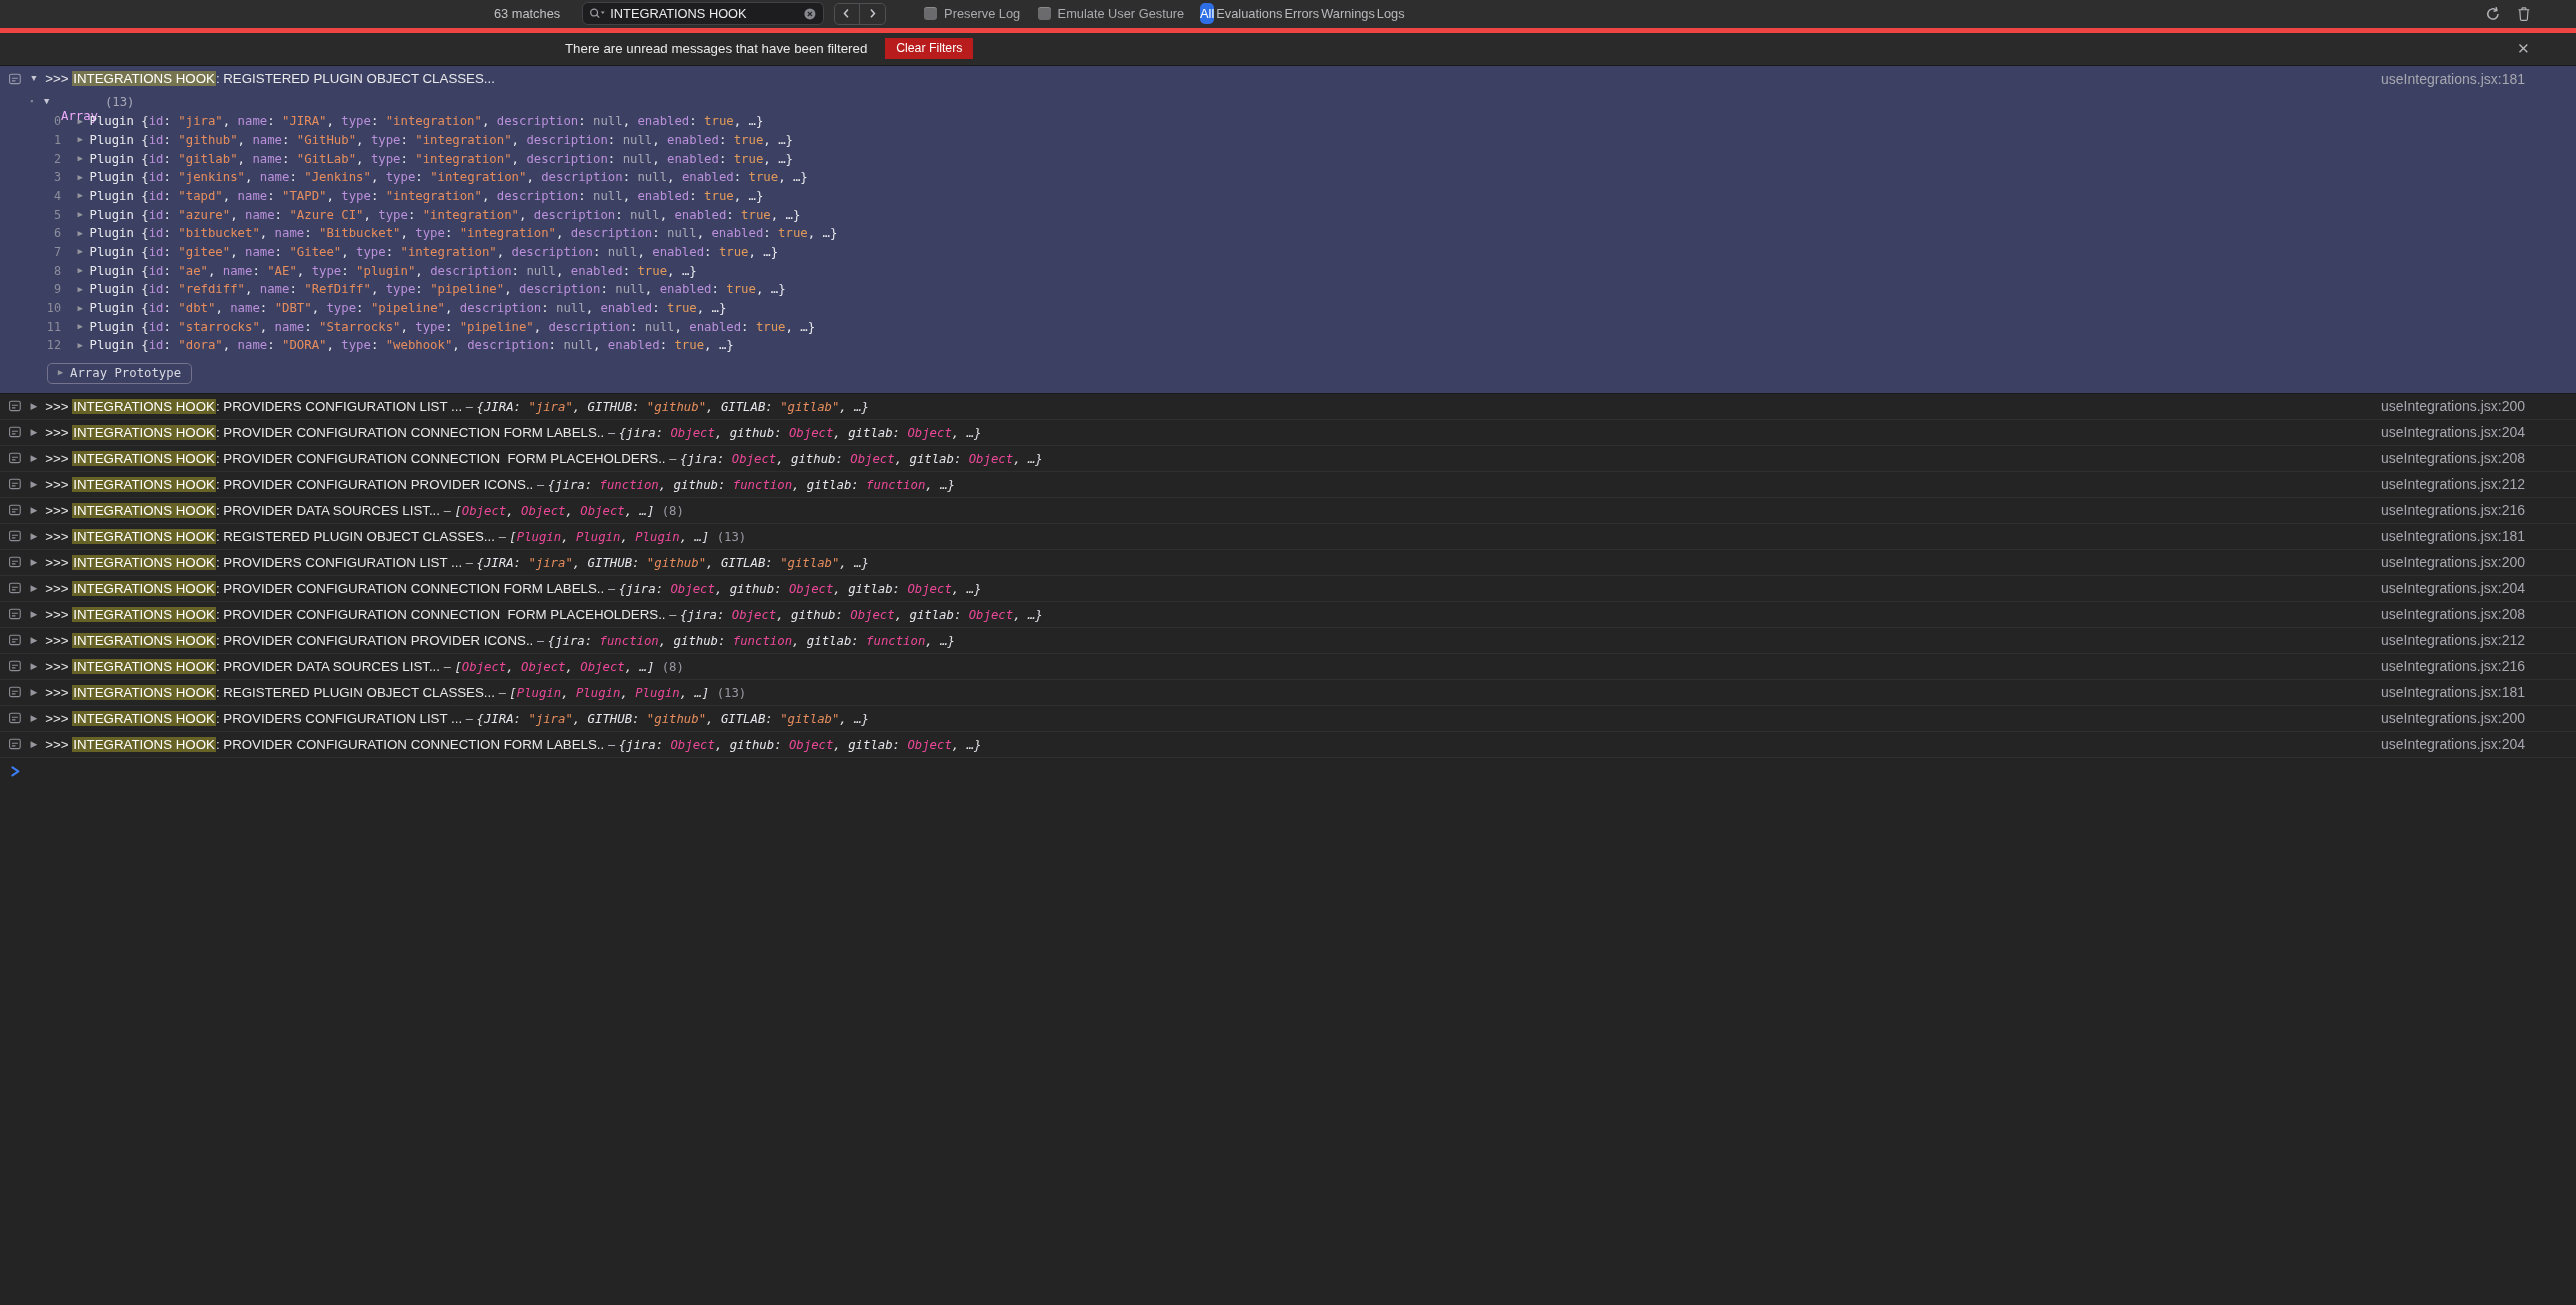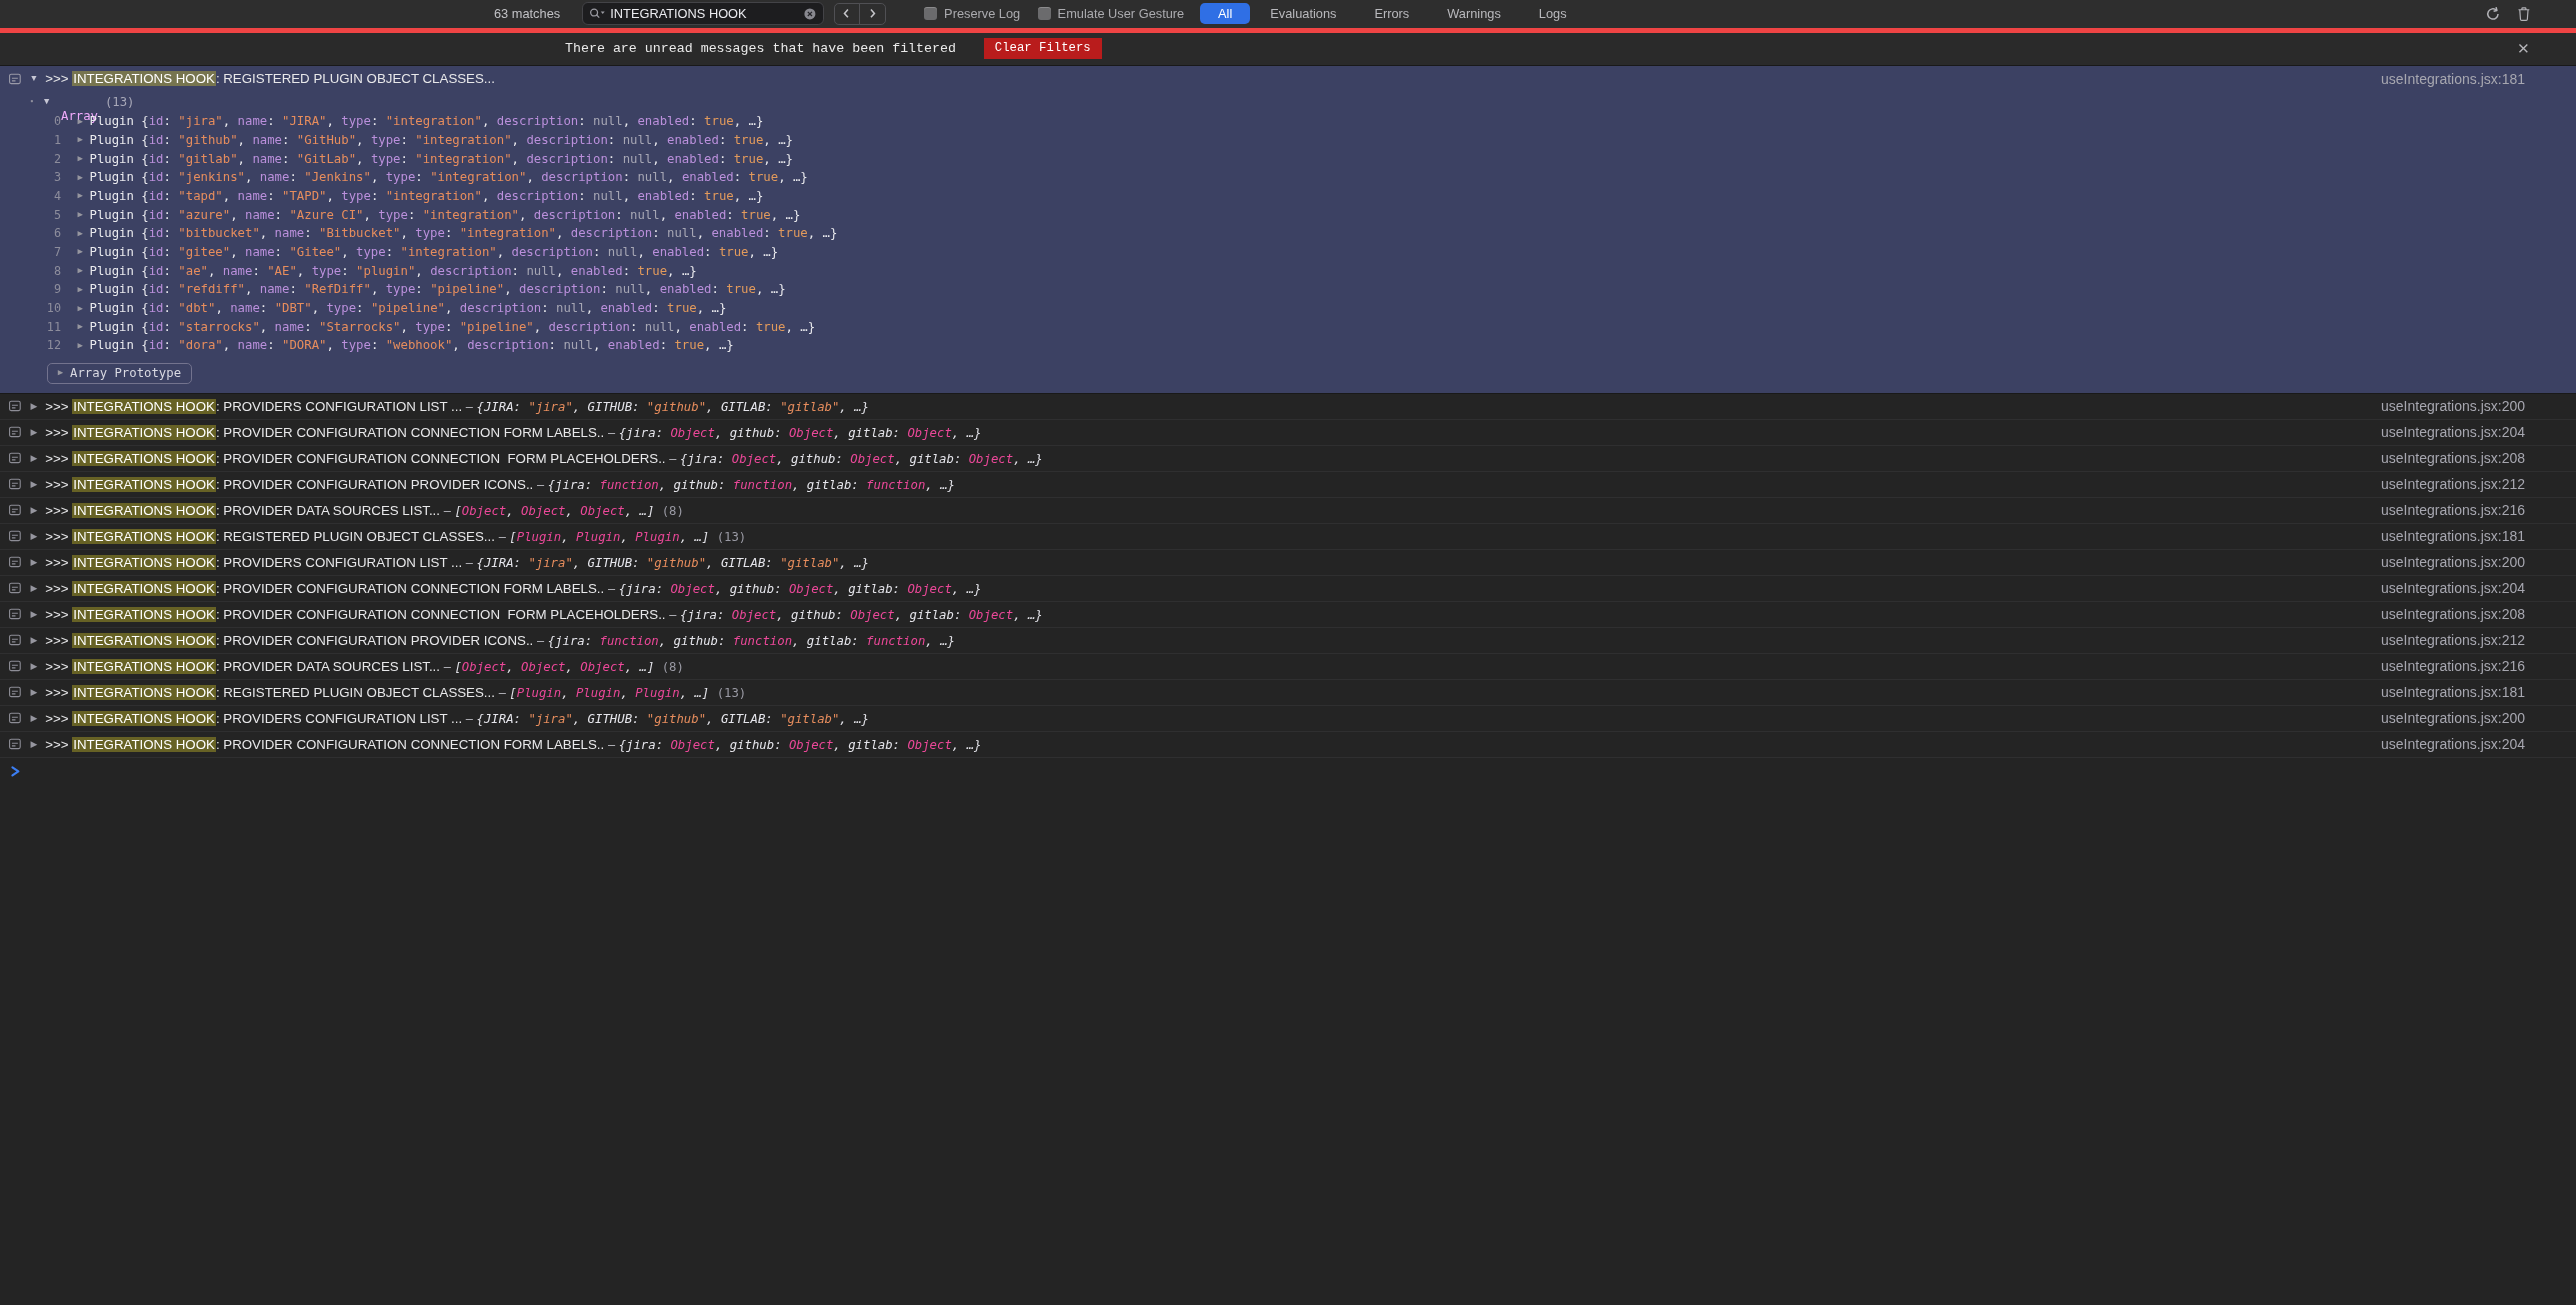--- a/index.html
+++ b/index.html
@@ -14,27 +14,27 @@
   .iconspan{display:inline-flex;align-items:center;justify-content:center;flex:none;}
   .navgrp{display:flex;margin-left:9.8px;}
   .navbtn{width:26.6px;height:21.7px;border:1px solid #505054;background:transparent;display:flex;align-items:center;justify-content:center;cursor:default;}
   .navbtn.prev{border-radius:4.9px 0 0 4.9px;}
   .navbtn.next{border-radius:0 4.9px 4.9px 0;margin-left:-1px;}
   .chk{display:flex;align-items:center;gap:6.9px;color:#ababaf;white-space:nowrap;}
   .chk .box{width:12.8px;height:12.8px;border-radius:3px;background:#6b6b6d;box-shadow:inset 0 1px 0 rgba(255,255,255,.22);flex:none;}
   .chk1{margin-left:27.6px;padding-left:11px;}
   .chk2{margin-left:17.7px;}
   .scopes{margin-left:15.8px;display:flex;align-items:center;gap:2px;}
-  .scope{border:none;background:transparent;color:#b9b9bd;font-size:12.8px;padding:3px 18px;border-radius:4.9px;font-family:inherit;white-space:nowrap;}
+  .scope{border:none;background:transparent;color:#b9b9bd;font-size:12.8px;padding:3px 0;border-radius:4.9px;font-family:inherit;white-space:nowrap;}
   .scope.active{background:#2f6fe5;color:#ffffff;}
   .right-icons{margin-left:auto;margin-right:45px;display:flex;align-items:center;gap:16.7px;}
 
   
   .banner{height:33px;background:#2a2a2a;border-bottom:1px solid #191919;display:flex;align-items:center;position:relative;font-size:13.3px;}
-  .banner-inner{margin-left:565px;display:flex;align-items:center;gap:28px;color:#eaeaea;white-space:nowrap;font-family:Liberation Mono, monospace;}
+  .banner-inner{margin-left:565px;display:flex;align-items:center;gap:18px;color:#eaeaea;white-space:nowrap;}
   .clearfilters{background:#b91c1c;border:none;border-radius:0;color:#ffffff;font-size:12.3px;padding:3px 10.8px 3.9px;font-family:inherit;}
   .bclose{position:absolute;right:47px;top:10.8px;}
 
   
   .mrow{display:flex;align-items:center;height:26.6px;padding:0 51px 0 7.9px;}
   .crow{display:flex;align-items:center;height:26px;padding:0 51px 0 7.9px;border-bottom:1px solid #2f2f30;background:#242424;}
   .licon{width:13.8px;display:flex;margin-right:6.9px;flex:none;}
   .tri{width:10.8px;font-size:8.9px;color:#96969f;margin-right:5.9px;flex:none;text-align:center;line-height:1;}
   .tri.open{color:#c6c6d4;}
   .msgtext{white-space:pre;font-size:13.3px;color:#e8e8ea;overflow:hidden;flex:0 1 auto;}

